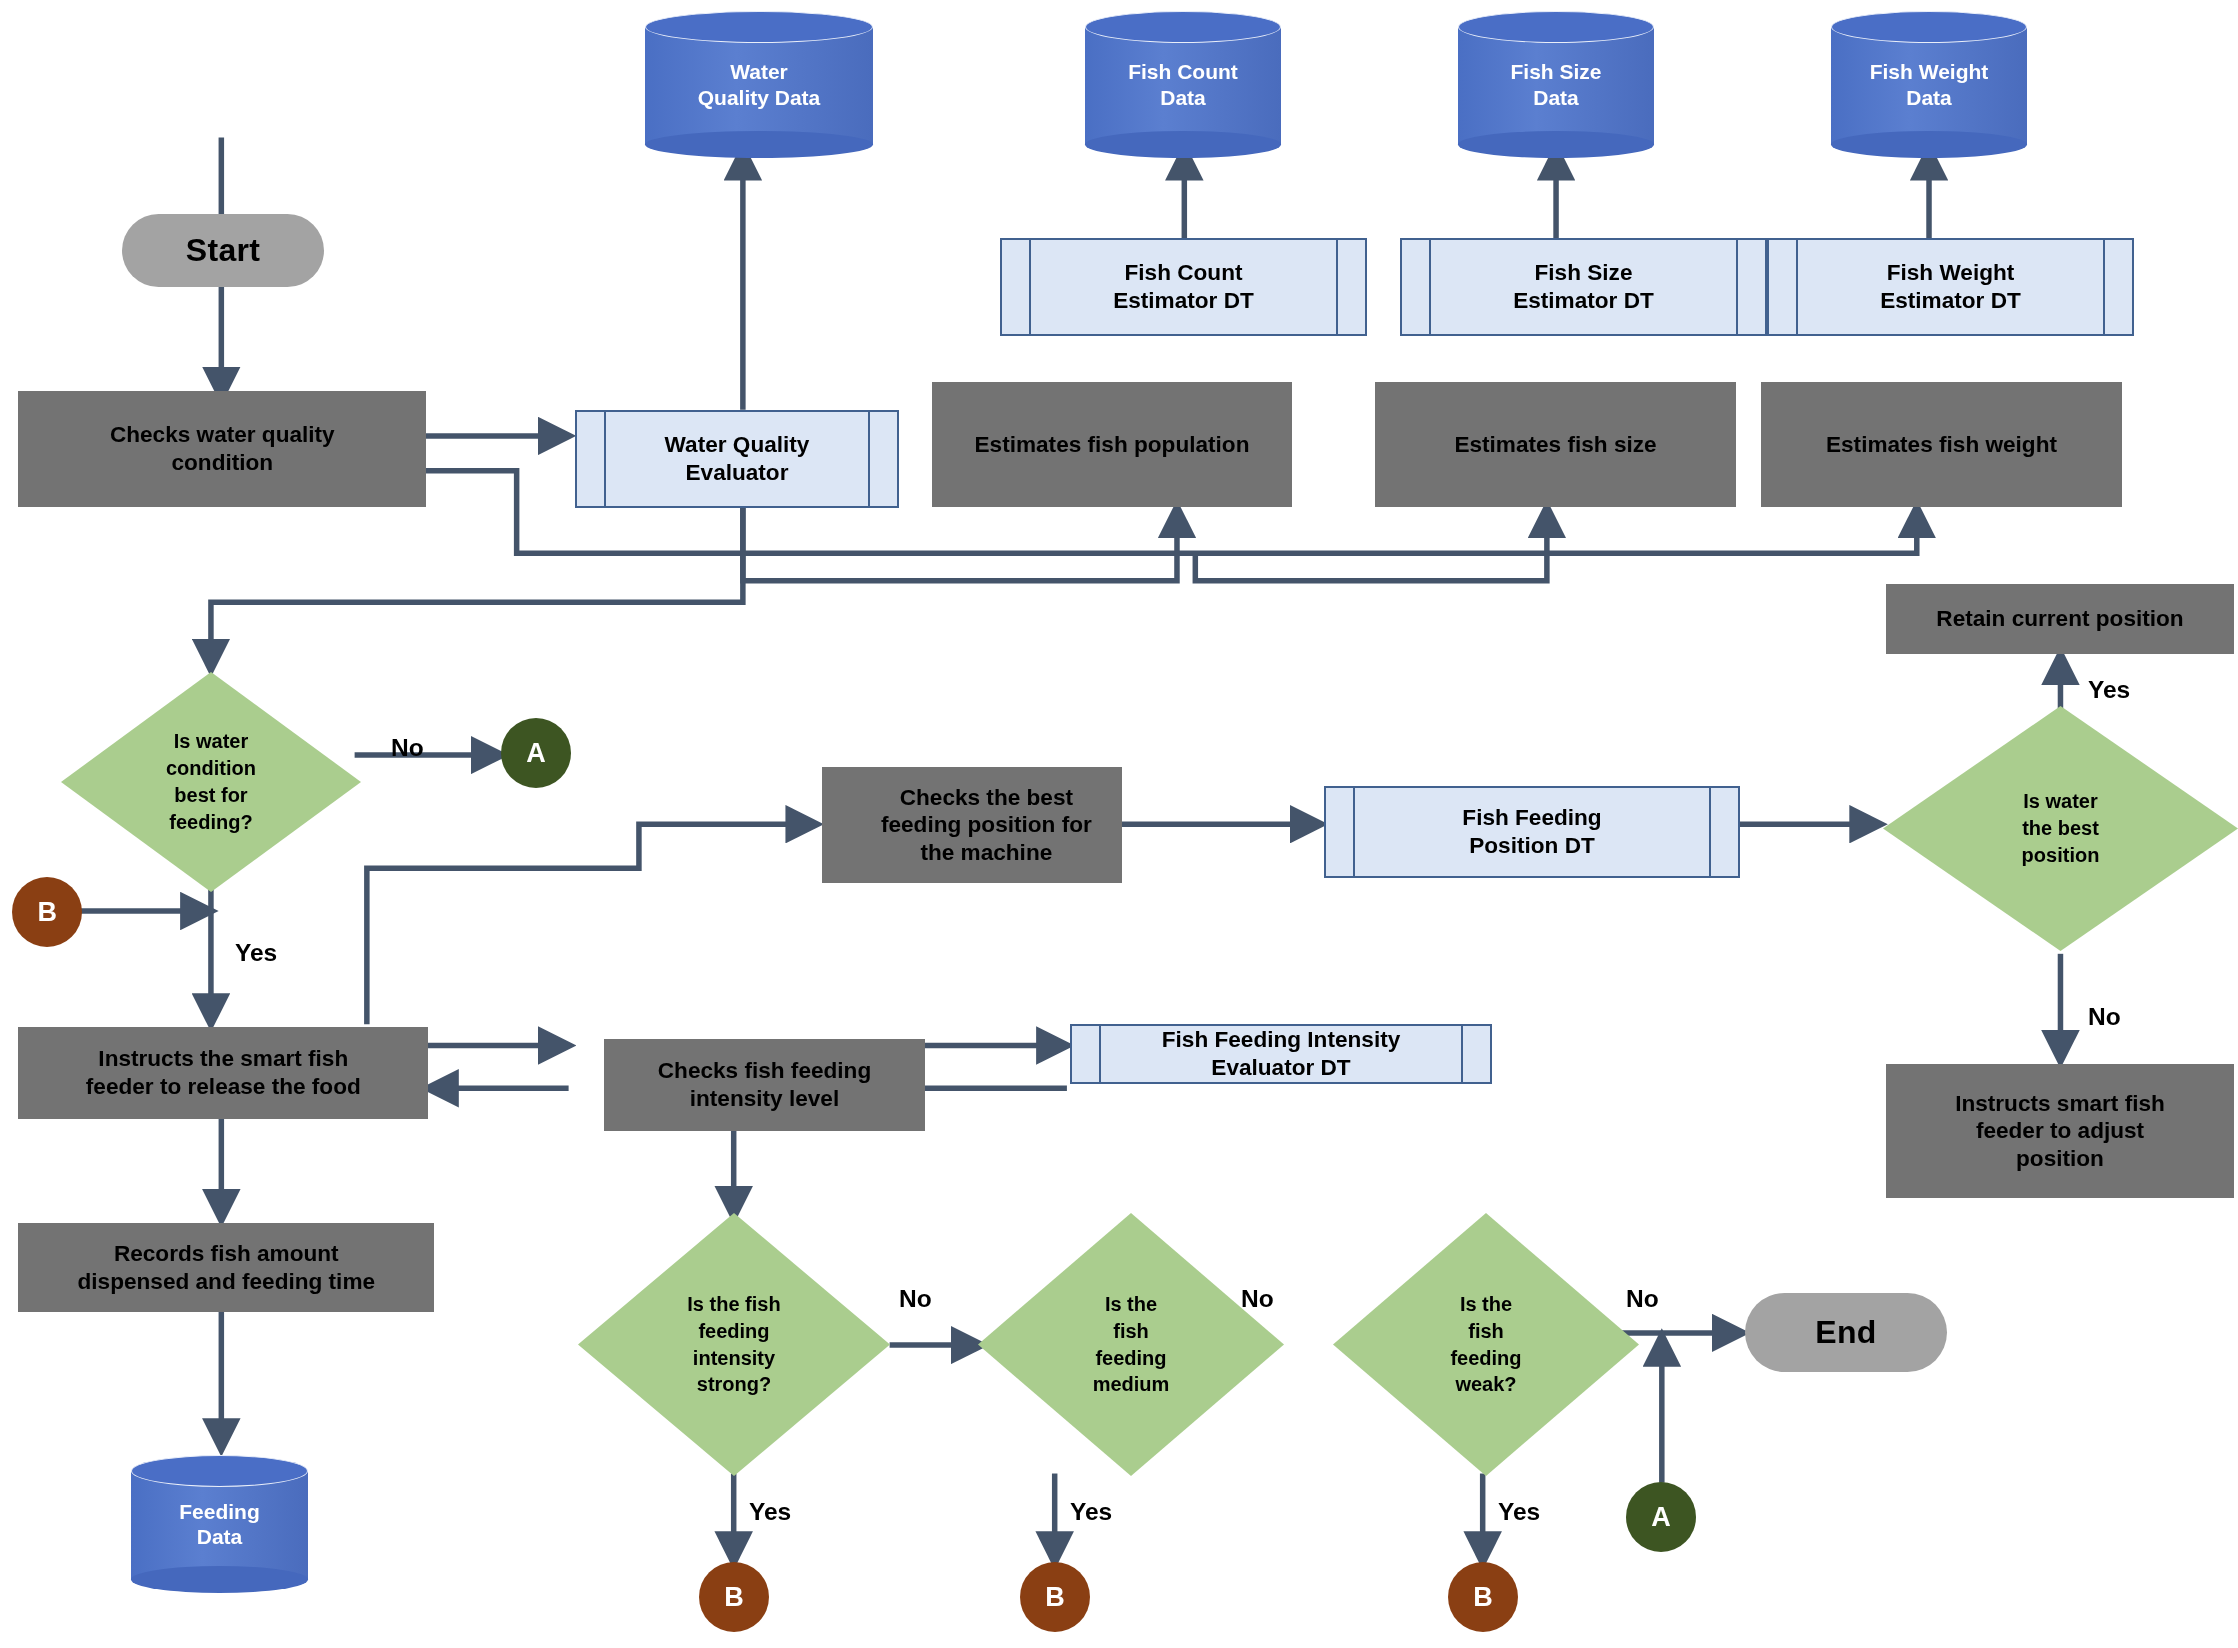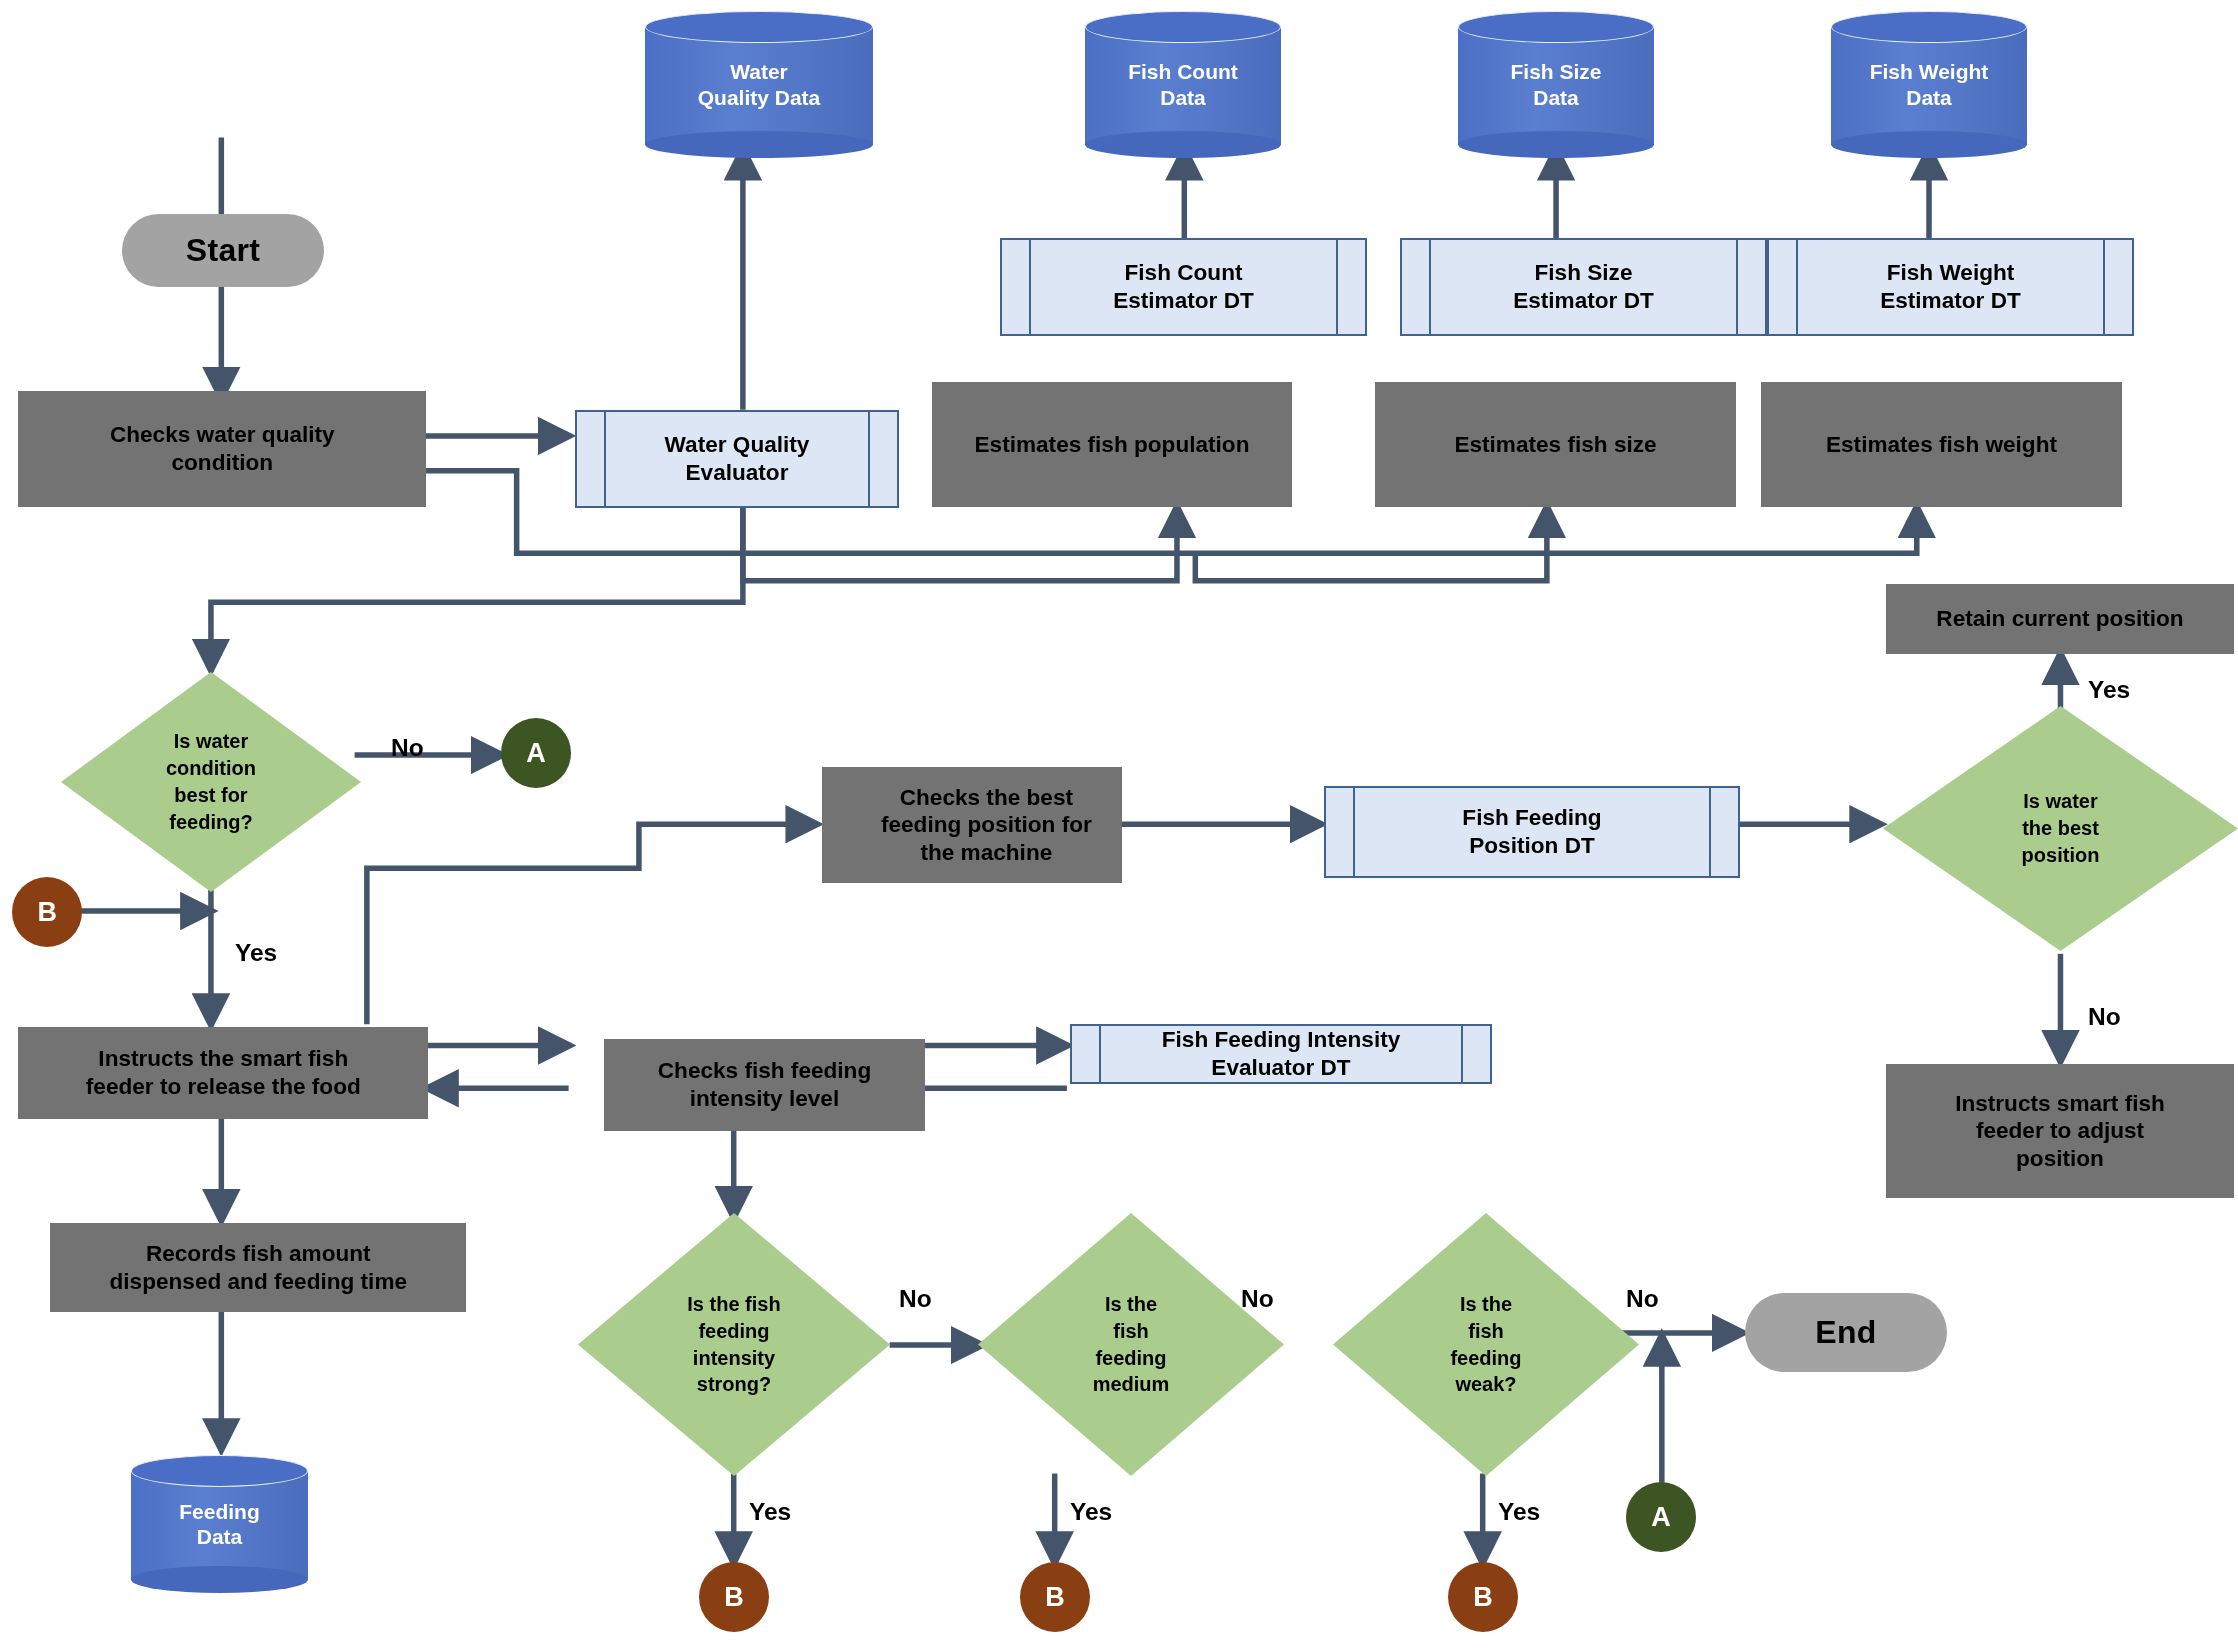--- a/index.html
+++ b/index.html
@@ -338,21 +338,21 @@
 
   <div class="node process" style="left:18.3px; top:1027px; width:410px; height:92px;">Instructs the smart fish
 feeder to release the food</div>
 
   <div class="node process" style="left:604px; top:1027px; width:321px; height:92px;margin-top:12px;">Checks fish feeding
 intensity level</div>
 
   <div class="node predefined" style="left:1070px; top:1024px; width:422px; height:60px;" style2="">Fish Feeding Intensity
 Evaluator DT</div>
 
-  <div class="node process" style="left:18.3px; top:1223px; width:416px; height:89px;margin-left:32px;">Records fish amount
+  <div class="node process" style="left:18.3px; top:1223px; width:416px; height:89px;">Records fish amount
 dispensed and feeding time</div>
 
   <div class="db" style="left:131px; top:1455px; width:177px; height:138px;">
     <div class="db-body"></div>
     <div class="db-bottom"></div>
     <div class="db-top"></div>
     <div class="db-label">Feeding
 Data</div>
   </div>
 

